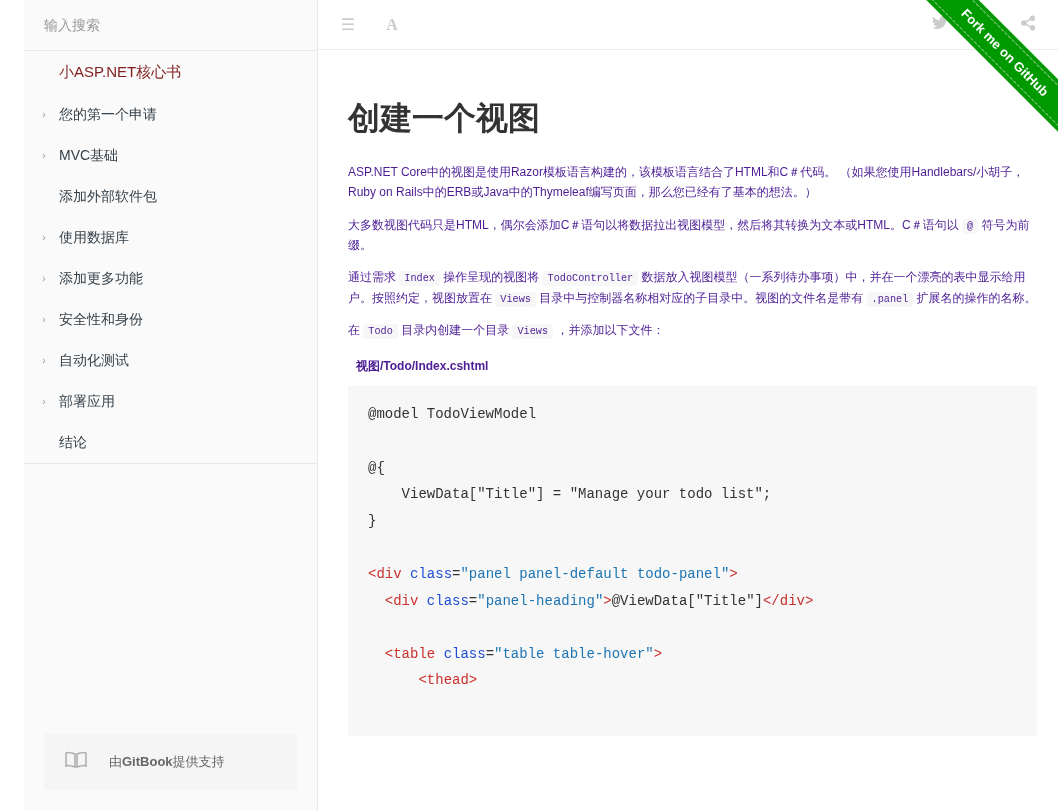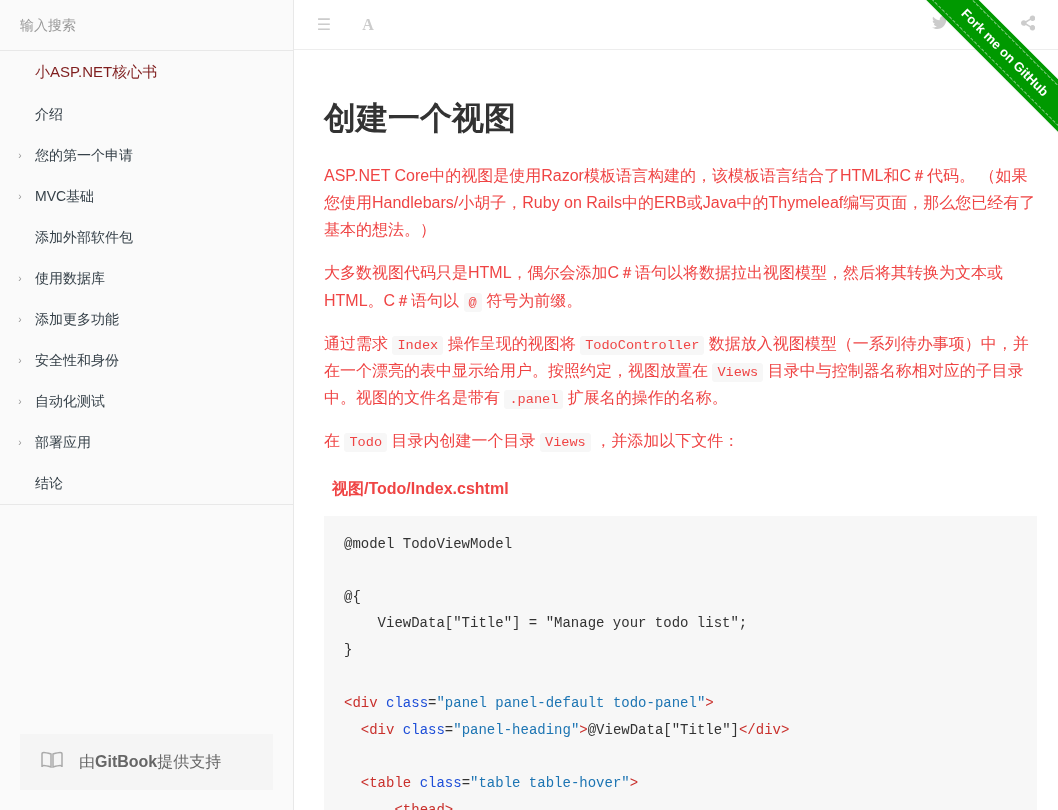--- a/index.html
+++ b/index.html
@@ -1,45 +1,45 @@
 <!DOCTYPE html>
 <html><head>
 <meta charset="utf-8">
 <style>
 * { margin: 0; padding: 0; box-sizing: border-box; }
 body { font-family: "Helvetica Neue", Helvetica, Arial, sans-serif; font-size: 16px; color: #333; background: #fff; overflow: hidden; }
 .layout { display: flex; height: 810px; width: 1058px; position: relative; }
 
 
-.sidebar { width: 294px; border-right: 1px solid rgba(0,0,0,0.07); display: flex; flex-direction: column; background: #fafafa; }
+.sidebar { width: 294px; border-right: 1px solid rgba(0,0,0,0.07); display: flex; flex-direction: column; background: #fafafa; margin-left: 24px; }
 .search-box { padding: 10px 20px; border-bottom: 1px solid rgba(0,0,0,0.07); }
 .search-box input { width: 100%; border: none; outline: none; font-size: 14px; padding: 7px 0; color: #999; background: transparent; }
 .search-box input::placeholder { color: #999; }
 .nav { flex: 1; overflow-y: auto; padding: 0; }
 .nav-item { list-style: none; }
 .nav-link { display: block; padding: 10px 20px 10px 35px; font-size: 14px; color: #364149; text-decoration: none; position: relative; border-bottom: none; line-height: 1.5; }
 .nav-link.header { font-weight: 500; font-size: 15px; color: #7f1d1d; padding-left: 35px; }
 .nav-link.sub { padding-left: 35px; }
 .chevron { position: absolute; left: 15px; top: 50%; transform: translateY(-50%); font-size: 10px; color: #999; width: 10px; text-align: center; }
 .nav-spacer-bottom { border-top: 1px solid rgba(0,0,0,0.07); }
-.gitbook-link { margin: 20px; padding: 15px 20px; background: #f5f5f5; display: flex; align-items: center; gap: 15px; font-size: 16px; color: #666; }
+.gitbook-link { margin: 20px; padding: 15px 20px; background: #f5f5f5; display: flex; align-items: center; gap: 21px; font-size: 13px; color: #666; }
 .gitbook-icon { font-size: 22px; color: #aaa; }
 .gitbook-link b { font-weight: 700; }
 
 
 .main { flex: 1; display: flex; flex-direction: column; overflow: hidden; position: relative; }
 .toolbar { height: 50px; border-bottom: 1px solid rgba(0,0,0,0.07); display: flex; align-items: center; padding: 0 12px; color: #ccc; }
 .tool-left { display: flex; gap: 8px; }
 .tool-right { margin-left: auto; display: flex; gap: 8px; }
 .tool-btn { width: 36px; height: 36px; display: flex; align-items: center; justify-content: center; font-size: 16px; cursor: pointer; color: #ccc; }
 .serif { font-family: Georgia, serif; font-weight: 700; }
 
 .content { flex: 1; overflow-y: auto; padding: 20px 21px 40px 30px; line-height: 1.7; }
 .content h1 { font-size: 2em; font-weight: 700; margin: 0.67em 0 16px 0; color: #333; }
-.content p { margin: 0 0 1em 0; font-size: 16px; color: #ef4444; line-height: 1.7; }
+.content p { margin: 0 0 1em 0; font-size: 12px; color: #4c1d95; line-height: 1.7; }
 .content code.inline { background: #f7f7f7; padding: 2px 5px; border-radius: 3px; font-family: Consolas, "Liberation Mono", Menlo, Courier, monospace; font-size: 0.85em; }
 .content .file-hdr { font-weight: 700; margin: 1.275em 0 0.85em 8px; }
 .content pre { background: #f7f7f7; padding: 15px 20px; overflow-x: auto; font-family: Consolas, "Liberation Mono", Menlo, Courier, monospace; font-size: 14px; line-height: 1.9; margin: 0 0 1.275em 0; }
 .tag-red { color: #c9302c; }
 .attr-teal { color: #1d4ed8; }
 .str-blue { color: #1d75b3; }
 
 
 .ribbon-wrap { position: absolute; top: 0; right: 0; width: 150px; height: 150px; overflow: hidden; z-index: 50; }
 .ribbon { position: absolute; width: 210px; padding: 6px 0; background: #090; color: #fff; text-align: center; font-size: 13px; font-weight: 700; transform: rotate(45deg); top: 38px; right: -52px; box-shadow: 0 2px 4px rgba(0,0,0,0.3); font-family: Arial, sans-serif; border-top: 1px dashed rgba(255,255,255,0.5); border-bottom: 1px dashed rgba(255,255,255,0.5); outline: 4px solid #090; }
@@ -52,23 +52,20 @@
 <body>
 
 <div class="layout">
   <aside class="sidebar">
     <div class="search-box">
       <input type="text" placeholder="输入搜索" style="">
     </div>
     <ul class="nav">
       <li class="nav-item">
           <a class="nav-link header">小ASP.NET核心书</a>
-        </li>
-      <li class="nav-item">
-          <a class="nav-link sub"><span>介绍</span></a>
         </li>
       <li class="nav-item">
           <a class="nav-link sub"><span class="chevron">›</span><span>您的第一个申请</span></a>
         </li>
       <li class="nav-item">
           <a class="nav-link sub"><span class="chevron">›</span><span>MVC基础</span></a>
         </li>
       <li class="nav-item">
           <a class="nav-link sub"><span>添加外部软件包</span></a>
         </li>

